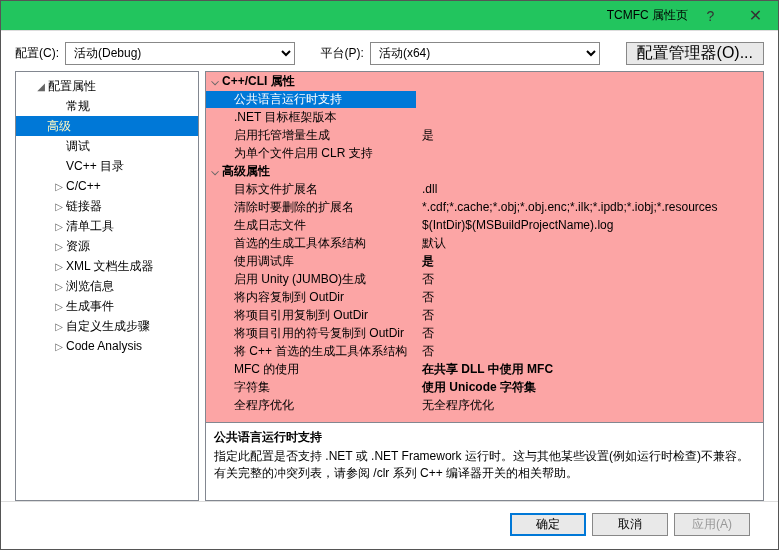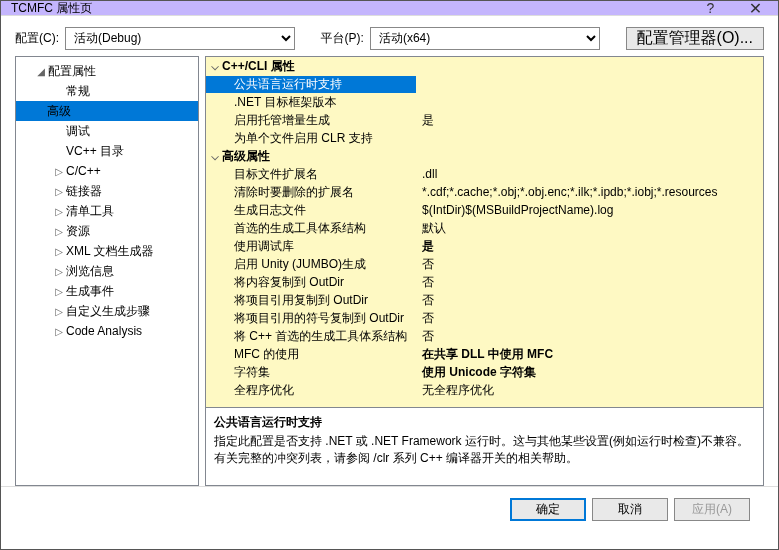--- a/index.html
+++ b/index.html
@@ -1,36 +1,36 @@
 <!DOCTYPE html>
 <html><head>
 <meta charset="utf-8">
 <style>
 * { box-sizing: border-box; margin: 0; padding: 0; font-family: "Microsoft YaHei", "Segoe UI", sans-serif; font-size: 12px; }
 body { background: #fff; width: 779px; height: 550px; overflow: hidden; border: 1px solid #555; }
-.titlebar { height: 15px; display: flex; align-items: center; padding: 0 0 0 10px; border-bottom: 1px solid #ddd; background: #c4b5fd; }
+.titlebar { height: 30px; display: flex; align-items: center; padding: 0 0 0 10px; border-bottom: 1px solid #ddd; background: #22c55e; text-align: right; }
 .titlebar .title { flex: 1; font-size: 12px; }
 .titlebar .btn { width: 45px; height: 30px; display: flex; align-items: center; justify-content: center; font-size: 14px; color: #333; }
 .titlebar .btn.close { font-size: 16px; }
 .topbar { height: 40px; display: flex; align-items: center; padding: 10px 14px 6px 14px; gap: 6px; }
 .topbar label { font-size: 12px; }
 .topbar select { height: 23px; border: 1px solid #888; padding: 0 4px; font-size: 12px; background: #fff; }
 .topbar .cfgmgr { height: 23px; border: 1px solid #888; background: #e9e9e9; padding: 0 10px; font-size: 16px; }
 .sel-config { flex: 0 0 230px; }
 .sel-platform { flex: 0 0 230px; }
 .spacer { flex: 1; }
 .main { display: flex; height: 430px; padding: 0 14px; gap: 6px; }
 .tree { width: 184px; border: 1px solid #828790; background: #fff; overflow-y: auto; padding: 4px 0; }
 .tree .node { display: flex; align-items: center; height: 20px; padding-left: 4px; font-size: 12px; cursor: default; white-space: nowrap; }
 .tree .node .tw { width: 14px; text-align: center; color: #666; font-size: 10px; }
-.tree .node.sel { background: #0078d7; color: #000000; padding-left: 17px; }
+.tree .node.sel { background: #0078d7; color: #fef9c3; padding-left: 17px; }
 .tree .lvl1 { padding-left: 18px; }
 .tree .lvl2 { padding-left: 36px; }
 .rhs { flex: 1; display: flex; flex-direction: column; border: 1px solid #828790; }
-.grid { flex: 1; overflow: hidden; background: #fef9c3; }
+.grid { flex: 1; overflow: hidden; background: #fca5a5; }
 .row { display: flex; align-items: center; height: 18px; font-size: 12px; }
 .row .k { flex: 0 0 210px; padding-left: 6px; white-space: nowrap; overflow: hidden; }
 .row .v { flex: 1; padding-left: 6px; white-space: nowrap; overflow: hidden; position: relative; }
 .row.cat .k { font-weight: bold; padding-left: 2px; }
 .row.cat .tw { display: inline-block; width: 14px; text-align: center; color: #666; font-size: 10px; }
 .row.child .k { padding-left: 28px; }
 .row.sel .k { background: #0078d7; color: #fff; }
 .row.sel .v { border: 2px solid #e02020; margin: 0 2px; height: 18px; display: flex; align-items: center; font-weight: bold; }
 .row.sel .v .dd { position: absolute; right: 2px; top: 0; width: 16px; height: 14px; border: 1px solid #888; background: #eee; display: flex; align-items: center; justify-content: center; font-size: 9px; }
 .row .v.bold { font-weight: bold; }

